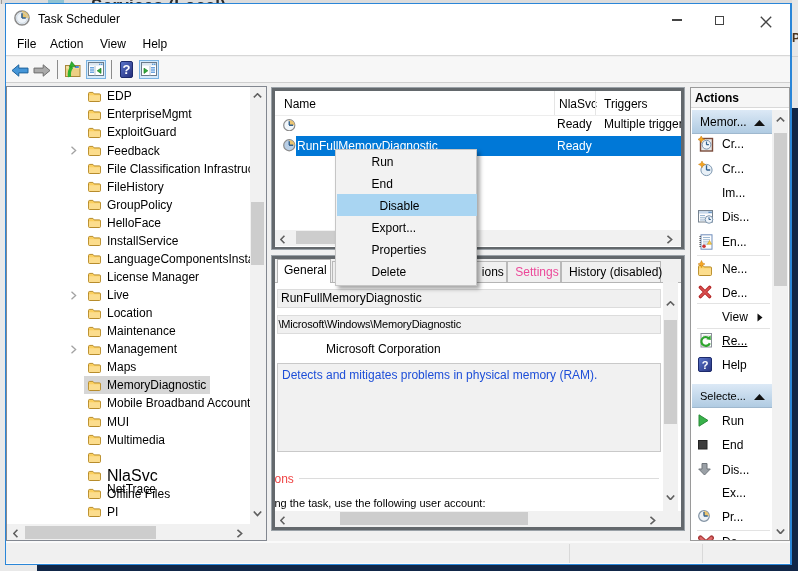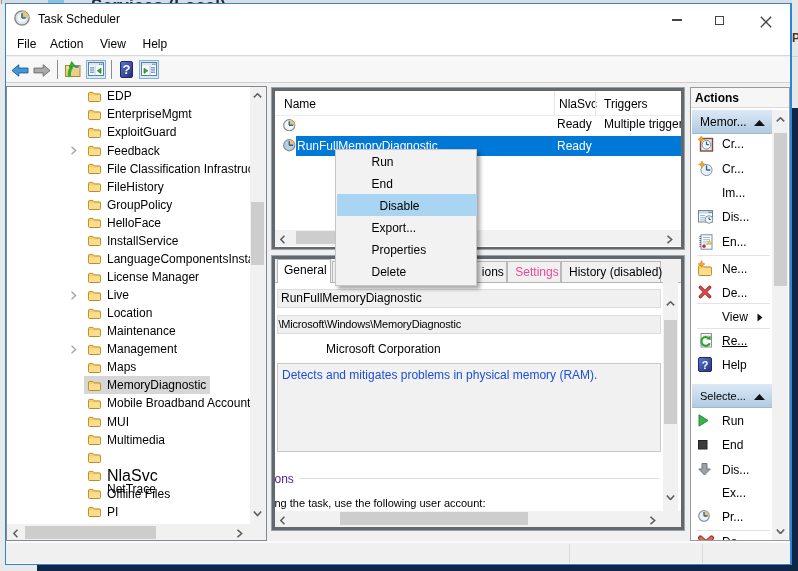--- a/index.html
+++ b/index.html
@@ -285,21 +285,21 @@
       </div>
       <div style="position:absolute;left:1.5px;top:0px;width:54px;height:24px;background:#fff;border:1px solid #b5b5b5;border-bottom:none;"></div>
       <div style="position:absolute;left:9px;top:2.5px;height:18px;line-height:18px;font-size:12px;color:#000;font-weight:normal;white-space:nowrap;">General</div>
       <div style="position:absolute;left:2px;top:30px;width:384px;height:19.5px;background:#f0f0f0;border:1px solid #dcdcdc;"></div>
       <div style="position:absolute;left:6px;top:30.799999999999997px;height:18px;line-height:18px;font-size:12px;color:#000;font-weight:normal;white-space:nowrap;">RunFullMemoryDiagnostic</div>
       <div style="position:absolute;left:2px;top:56.5px;width:384px;height:19px;background:#f0f0f0;border:1px solid #dcdcdc;"></div>
       <div style="position:absolute;left:3.5px;top:57.5px;height:17px;line-height:17px;font-size:11px;color:#000;font-weight:normal;white-space:nowrap;letter-spacing:-0.2px;">\Microsoft\Windows\MemoryDiagnostic</div>
       <div style="position:absolute;left:7px;top:81.5px;height:18px;line-height:18px;font-size:12px;color:#000;font-weight:normal;white-space:nowrap;margin-left:44px;">Microsoft Corporation</div>
       <div style="position:absolute;left:2px;top:104.5px;width:384px;height:89px;background:#f1f1f1;border:1px solid #c9c9c9;"></div>
       <div style="position:absolute;left:7px;top:107.0px;height:18px;line-height:18px;font-size:12px;color:#1d4ed8;font-weight:normal;white-space:nowrap;">Detects and mitigates problems in physical memory (RAM).</div>
-      <div style="position:absolute;left:-0.5px;top:211.5px;height:18px;line-height:18px;font-size:12px;color:#4c1d95;font-weight:normal;white-space:nowrap;">ons</div>
+      <div style="position:absolute;left:-0.5px;top:211.5px;height:18px;line-height:18px;font-size:12px;color:#ef4444;font-weight:normal;white-space:nowrap;">ons</div>
       <div style="position:absolute;left:24px;top:219.5px;width:360px;height:1px;background:#dcdcdc;"></div>
       <div style="position:absolute;left:-0.5px;top:236.0px;height:17px;line-height:17px;font-size:11px;color:#000;font-weight:normal;white-space:nowrap;">ng the task, use the following user account:</div>
       <div style="position:absolute;left:388px;top:23.5px;width:15px;height:245px;background:#f1f1f1;"></div>
       <svg style="position:absolute;left:391px;top:42px;" width="9" height="5.95" viewBox="0 0 9 5.95">
         <path d="M0.8 4.45 L4.5 0.8 L8.2 4.45" fill="none" stroke="#5f5f5f" stroke-width="1.6"></path>
       </svg>
       <div style="position:absolute;left:389px;top:61.5px;width:13px;height:104px;background:#cdcdcd;"></div>
       <svg style="position:absolute;left:391px;top:236px;" width="9" height="5.95" viewBox="0 0 9 5.95">
         <path d="M0.8 0.5 L4.5 4.65 L8.2 0.5" fill="none" stroke="#5f5f5f" stroke-width="1.6"></path>
       </svg>

